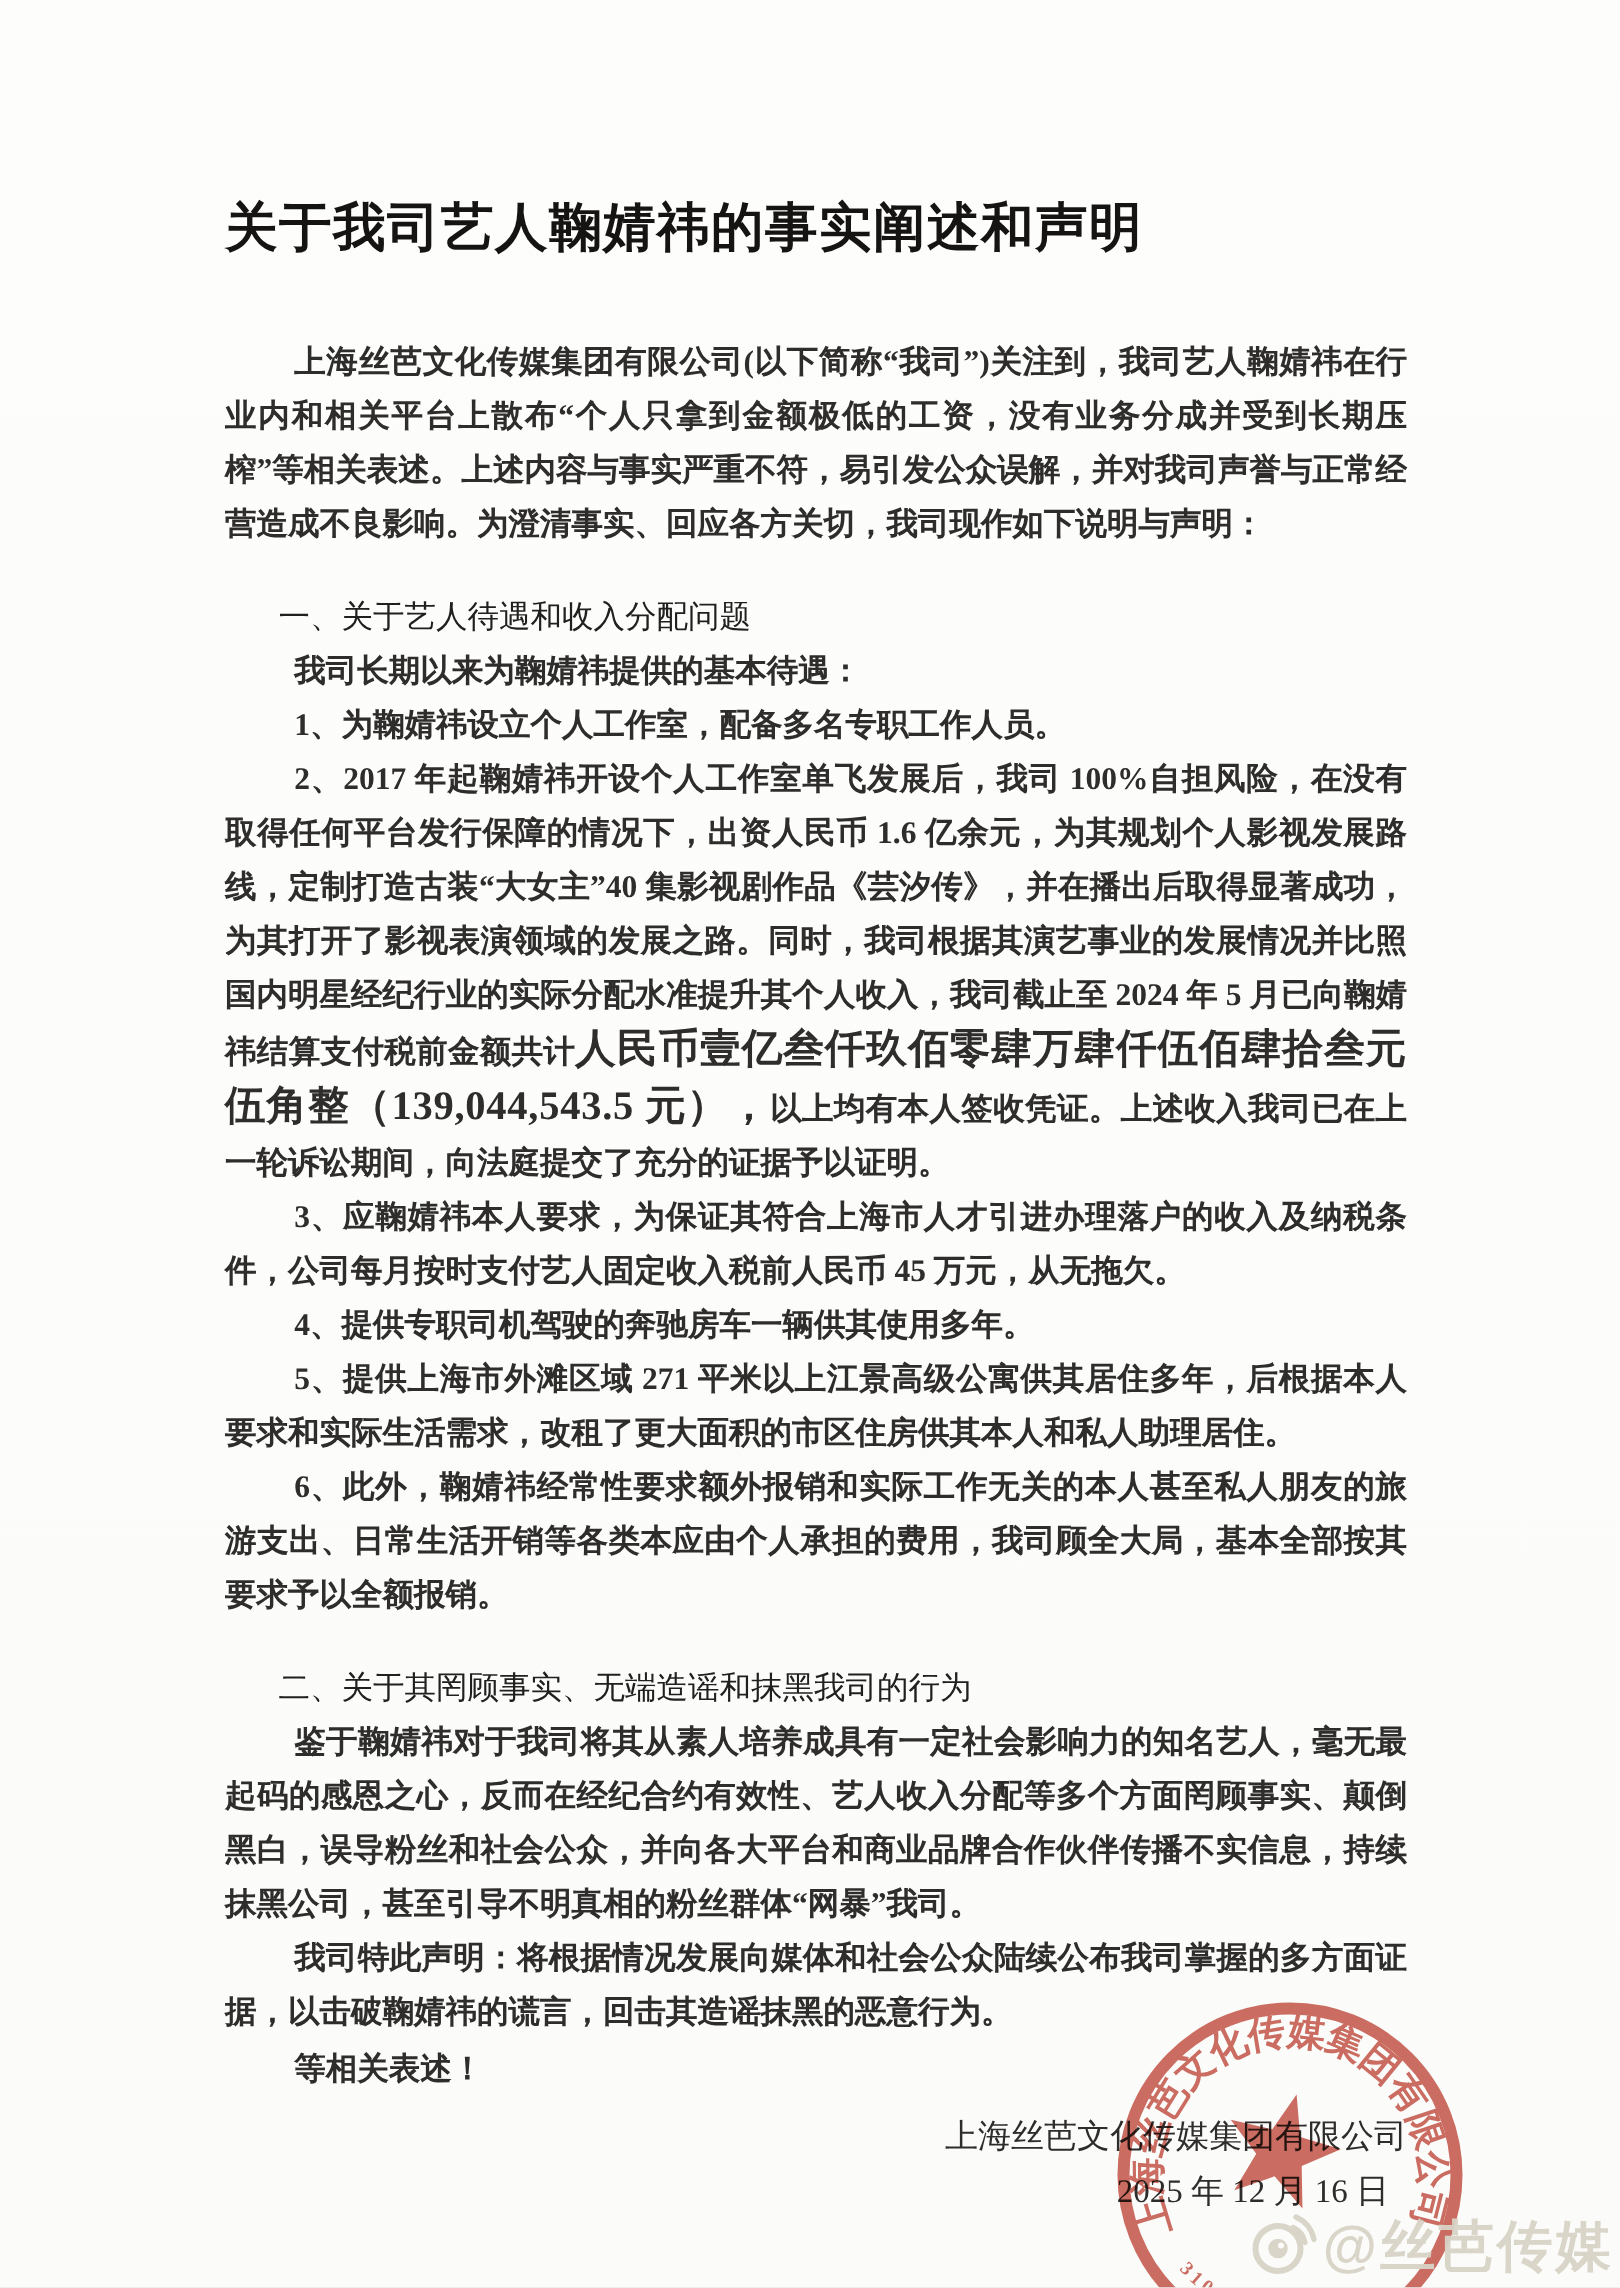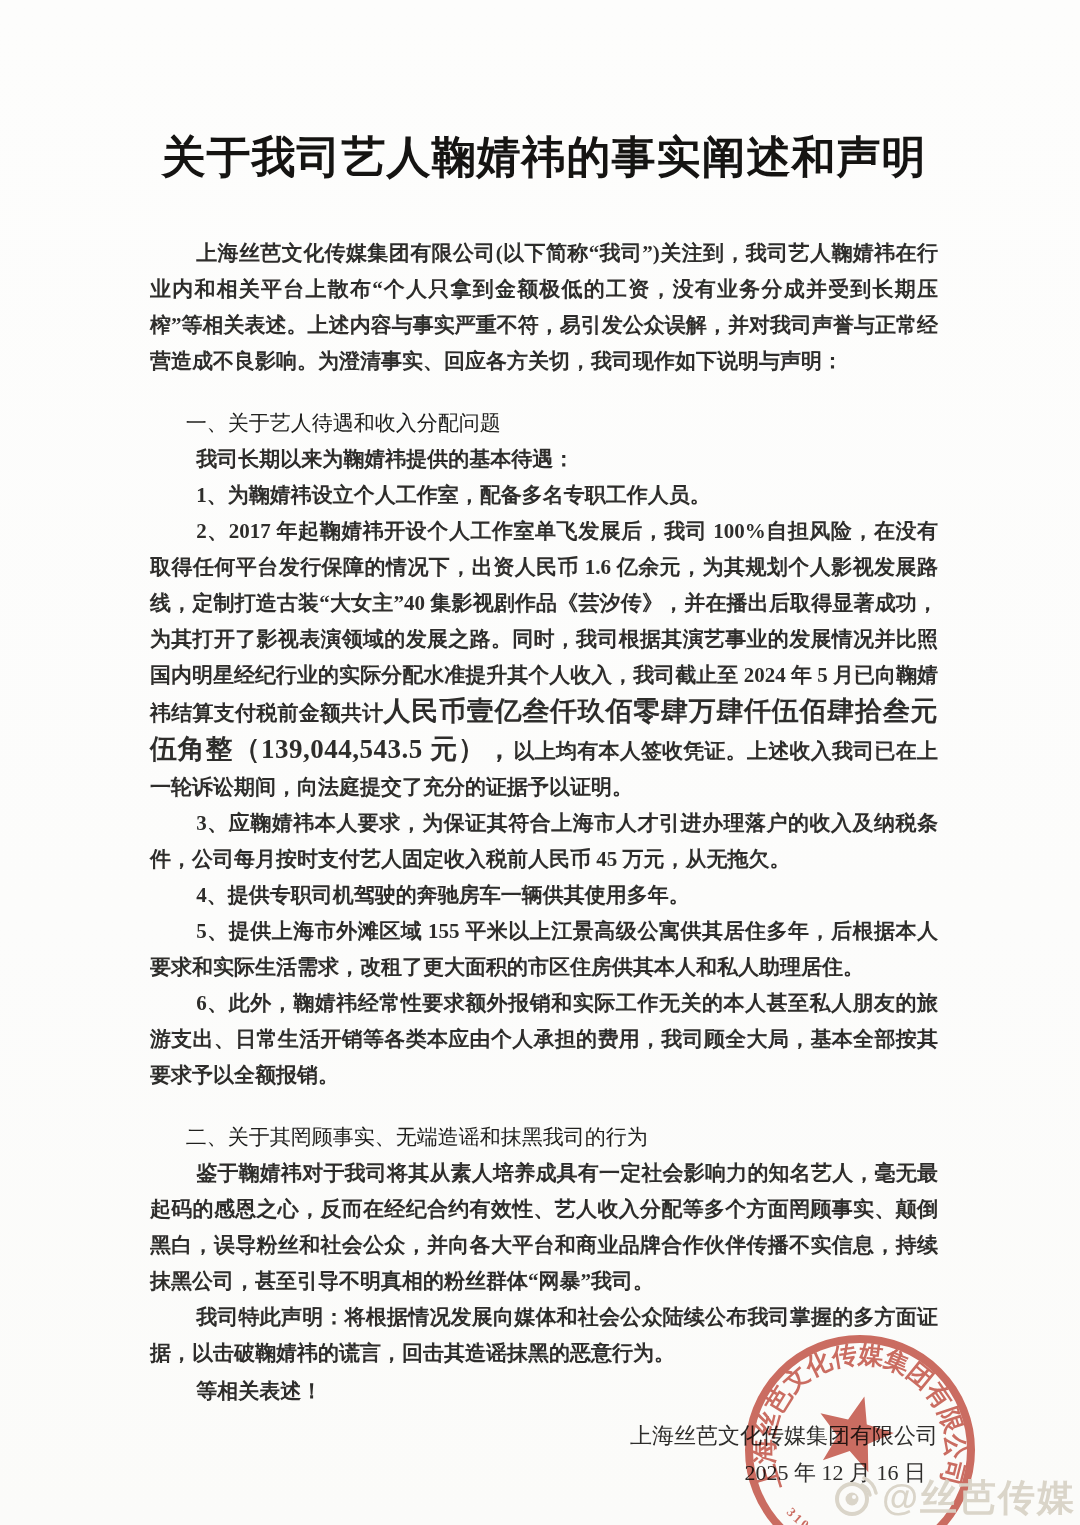--- a/index.html
+++ b/index.html
@@ -11,24 +11,24 @@
     overflow:hidden;
     font-family:"Liberation Serif","DejaVu Serif",serif;
     color:#2e2d2b;
   }
   .content{
     position:absolute;
     left:150px; width:788px; top:0;
   }
   .doc-title{
     margin:128px 0 0 0;
-    font-size:44px;
+    font-size:35px;
     font-weight:bold;
     letter-spacing:1px;
-    text-align:center;
+    text-align:left;
     color:#151412;
   }
   p{
     margin:0;
     font-size:21px;
     line-height:36px;
     text-align:justify;
     text-indent:2.2em;
     font-weight:bold;
   }
@@ -90,21 +90,21 @@
     <h1 class="doc-title">关于我司艺人鞠婧祎的事实阐述和声明</h1>
 
     <p class="intro">上海丝芭文化传媒集团有限公司(以下简称“我司”)关注到，我司艺人鞠婧祎在行业内和相关平台上散布“个人只拿到金额极低的工资，没有业务分成并受到长期压榨”等相关表述。上述内容与事实严重不符，易引发公众误解，并对我司声誉与正常经营造成不良影响。为澄清事实、回应各方关切，我司现作如下说明与声明：</p>
 
     <p class="sec-heading">一、关于艺人待遇和收入分配问题</p>
     <p>我司长期以来为鞠婧祎提供的基本待遇：</p>
     <p>1、为鞠婧祎设立个人工作室，配备多名专职工作人员。</p>
     <p><span>2、2017 年起鞠婧祎开设个人工作室单飞发展后，我司 100%自担风险，在没有取得任何平台发行保障的情况下，出资人民币 1.6 亿余元，为其规划个人影视发展路线，定制打造古装“大女主”40 集影视剧作品《芸汐传》，并在播出后取得显著成功，为其打开了影视表演领域的发展之路。同时，我司根据其演艺事业的发展情况并比照国内明星经纪行业的实际分配水准提升其个人收入，我司截止至 2024 年 5 月已向鞠婧祎结算支付税前金额共计</span><span class="amount">人民币壹亿叁仟玖佰零肆万肆仟伍佰肆拾叁元伍角整（139,044,543.5 元），</span><span>以上均有本人签收凭证。上述收入我司已在上一轮诉讼期间，向法庭提交了充分的证据予以证明。</span></p>
     <p>3、应鞠婧祎本人要求，为保证其符合上海市人才引进办理落户的收入及纳税条件，公司每月按时支付艺人固定收入税前人民币 45 万元，从无拖欠。</p>
     <p>4、提供专职司机驾驶的奔驰房车一辆供其使用多年。</p>
-    <p>5、提供上海市外滩区域 155 平米以上江景高级公寓供其居住多年，后根据本人要求和实际生活需求，改租了更大面积的市区住房供其本人和私人助理居住。</p>
+    <p>5、提供上海市外滩区域 271 平米以上江景高级公寓供其居住多年，后根据本人要求和实际生活需求，改租了更大面积的市区住房供其本人和私人助理居住。</p>
     <p>6、此外，鞠婧祎经常性要求额外报销和实际工作无关的本人甚至私人朋友的旅游支出、日常生活开销等各类本应由个人承担的费用，我司顾全大局，基本全部按其要求予以全额报销。</p>
 
     <p class="sec-heading">二、关于其罔顾事实、无端造谣和抹黑我司的行为</p>
     <p>鉴于鞠婧祎对于我司将其从素人培养成具有一定社会影响力的知名艺人，毫无最起码的感恩之心，反而在经纪合约有效性、艺人收入分配等多个方面罔顾事实、颠倒黑白，误导粉丝和社会公众，并向各大平台和商业品牌合作伙伴传播不实信息，持续抹黑公司，甚至引导不明真相的粉丝群体“网暴”我司。</p>
     <p>我司特此声明：将根据情况发展向媒体和社会公众陆续公布我司掌握的多方面证据，以击破鞠婧祎的谎言，回击其造谣抹黑的恶意行为。</p>
     <p class="closing">等相关表述！</p>
 
     <div class="signature">
       <div class="sig-company">上海丝芭文化传媒集团有限公司</div>
       <div class="sig-date">2025 年 12 月 16 日</div>

